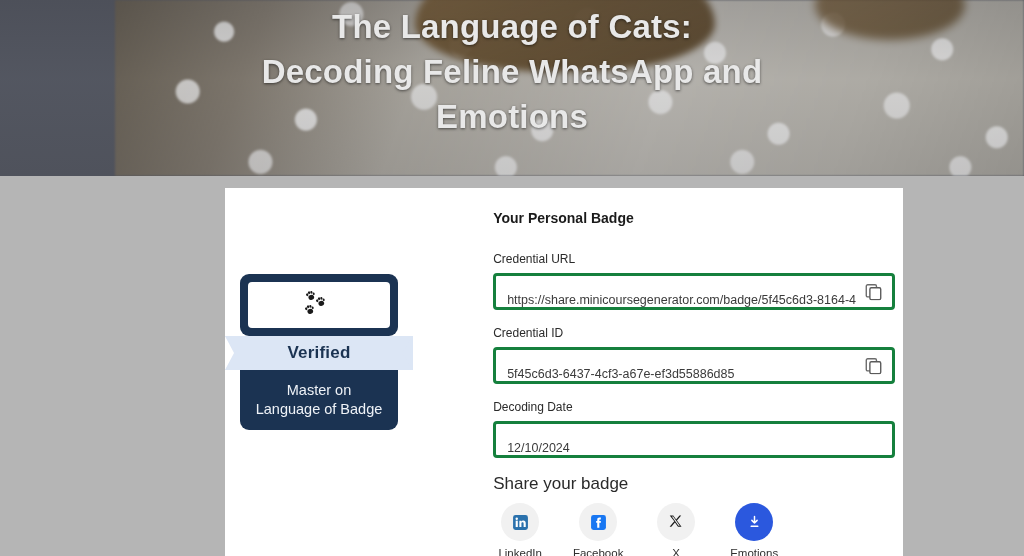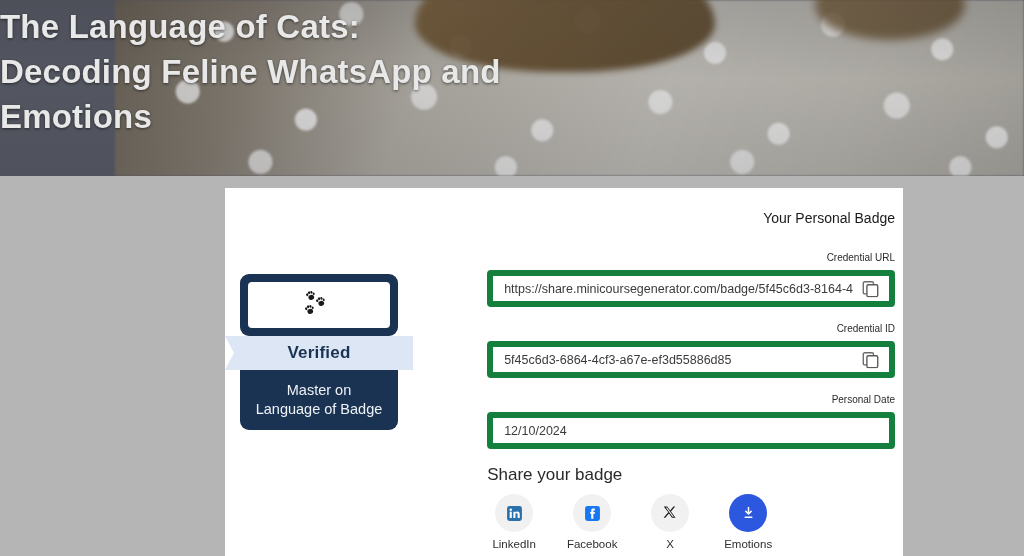--- a/index.html
+++ b/index.html
@@ -78,20 +78,21 @@
   #hero-shade {
     position: absolute;
     inset: 0;
     background: linear-gradient(180deg, rgba(40,40,45,.26) 0%, rgba(40,40,45,.14) 45%, rgba(40,40,45,.22) 100%);
   }
   #hero-title {
     position: absolute;
     left: 0; top: 0;
     width: 1024px;
     padding-top: 4px;
+    text-align: center;
     color: #e8e8e8;
     font-size: 33px;
     font-weight: bold;
     line-height: 45px;
     letter-spacing: .2px;
     text-shadow: 0 1px 3px rgba(0,0,0,.55);
   }
 
   
   #card {
@@ -172,39 +173,37 @@
     padding: 0 6px;
   }
 
   
   #detail-pane {
     flex: 1;
     padding: 22px 8px 0 18px;
   }
   .pane-title {
     font-size: 14px;
-    font-weight: normal;
+    font-weight: bold;
     color: #1a1a1a;
     margin-bottom: 26px;
-    text-align: right;
   }
   .field { margin-bottom: 16px; }
   .field-label {
-    font-size: 10px;
+    font-size: 12px;
     color: #2a2a2a;
     margin-bottom: 7px;
-    text-align: right;
   }
   .field-box {
     position: relative;
     height: 37px;
-    border: 6px solid #15803d;
+    border: 3px solid #15803d;
     border-radius: 4px;
     display: flex;
-    align-items: center;
+    align-items: flex-end;
     padding: 0 36px 0 11px;
     background: #fff;
   }
   .field-value {
     font-size: 12.5px;
     color: #3b3b3b;
     white-space: nowrap;
     overflow: hidden;
     text-overflow: clip;
   }
@@ -328,30 +327,30 @@
           <svg class="copy-btn" viewBox="0 0 16 16">
             <rect x="1.2" y="1.2" width="9.6" height="11.4" rx="1.3" fill="none" stroke="#6b6b6b" stroke-width="1.3"></rect>
             <rect x="4.6" y="4" width="10.2" height="11.2" rx="1.3" fill="#ffffff" stroke="#5a5a5a" stroke-width="1.3"></rect>
           </svg>
         </div>
       </div>
 
       <div class="field">
         <div class="field-label">Credential ID</div>
         <div class="field-box">
-          <span class="field-value">5f45c6d3-6864-4cf3-a67e-ef3d55886d85</span>
+          <span class="field-value">5f45c6d3-6437-4cf3-a67e-ef3d55886d85</span>
           <svg class="copy-btn" viewBox="0 0 16 16">
             <rect x="1.2" y="1.2" width="9.6" height="11.4" rx="1.3" fill="none" stroke="#6b6b6b" stroke-width="1.3"></rect>
             <rect x="4.6" y="4" width="10.2" height="11.2" rx="1.3" fill="#ffffff" stroke="#5a5a5a" stroke-width="1.3"></rect>
           </svg>
         </div>
       </div>
 
       <div class="field">
-        <div class="field-label">Personal Date</div>
+        <div class="field-label">Decoding Date</div>
         <div class="field-box">
           <span class="field-value">12/10/2024</span>
         </div>
       </div>
 
       <div class="share-label">Share your badge</div>
 
       <div id="share-row">
 
         <div class="share-item">

